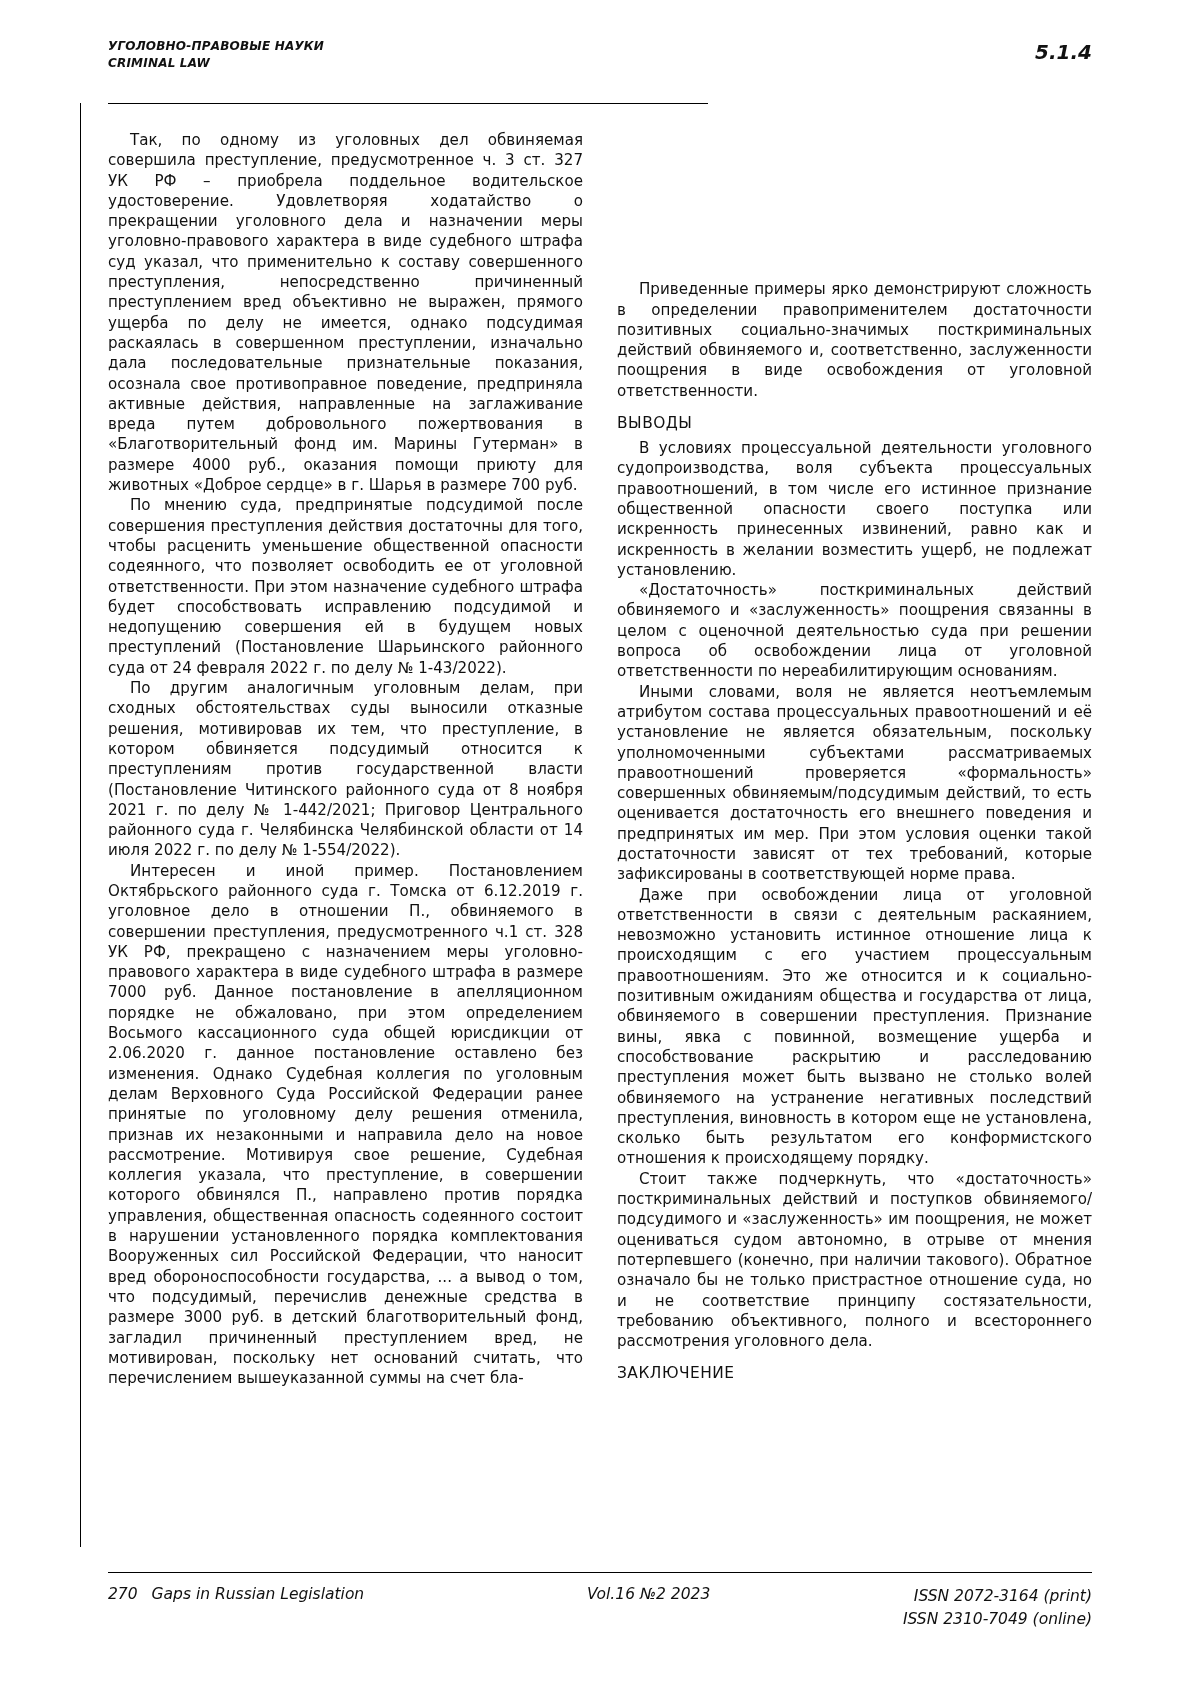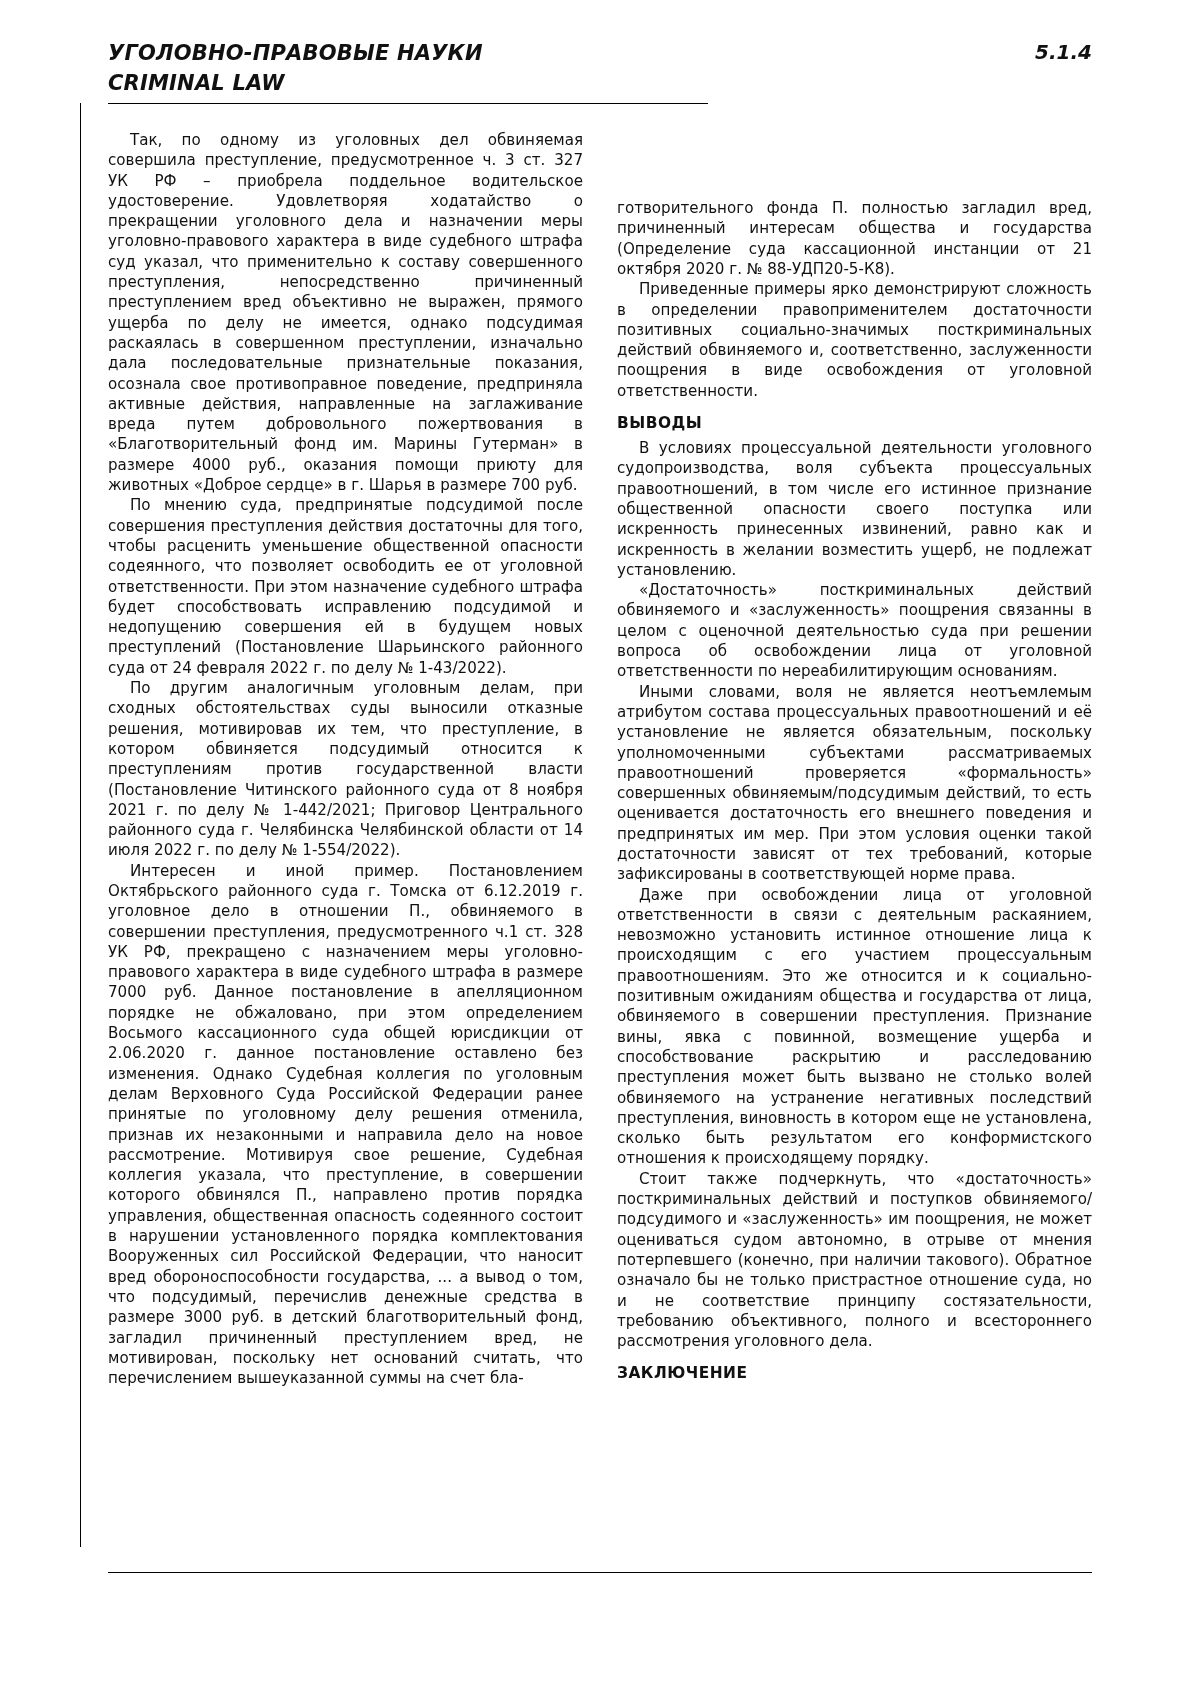--- a/index.html
+++ b/index.html
@@ -27,21 +27,21 @@
     left: 108px;
     top: 38px;
     width: 984px;
     display: flex;
     justify-content: space-between;
     align-items: flex-start;
   }
   .header-left {
     font-style: italic;
     font-weight: bold;
-    font-size: 21px;
+    font-size: 12px;
     line-height: 1.45;
     letter-spacing: 0.2px;
   }
   .header-right {
     font-style: italic;
     font-weight: bold;
     font-size: 20px;
     line-height: 1.45;
   }
   .header-rule {
@@ -92,21 +92,21 @@
     text-indent: 22px;
     hyphens: auto;
     -webkit-hyphens: auto;
   }
   p.body.noindent {
     text-indent: 0;
   }
   h2.section {
     margin: 13px 0 6px 0;
     font-size: 15.4px;
-    font-weight: bold;
+    font-weight: normal;
     letter-spacing: 0.5px;
     text-transform: uppercase;
   }
 
   
   .footer-rule {
     position: absolute;
     left: 108px;
     top: 1572px;
     width: 984px;
@@ -161,31 +161,41 @@
   <div class="columns">
 
     <div class="col">
       <p class="body">Так, по одному из уголовных дел обвиняемая совершила преступление, предусмотренное ч. 3 ст. 327 УК РФ – приобрела поддельное водительское удостоверение. Удовлетворяя ходатайство о прекращении уголовного дела и назначении меры уголовно-правового характера в виде судебного штрафа суд указал, что применительно к составу совершенного преступления, непосредственно причиненный преступлением вред объективно не выражен, прямого ущерба по делу не имеется, однако подсудимая раскаялась в совершенном преступлении, изначально дала последовательные признательные показания, осознала свое противоправное поведение, предприняла активные действия, направленные на заглаживание вреда путем добровольного пожертвования в «Благотворительный фонд им. Марины Гутерман» в размере 4000 руб., оказания помощи приюту для животных «Доброе сердце» в г. Шарья в размере 700 руб.</p>
       <p class="body">По мнению суда, предпринятые подсудимой после совершения преступления действия достаточны для того, чтобы расценить уменьшение общественной опасности содеянного, что позволяет освободить ее от уголовной ответственности. При этом назначение судебного штрафа будет способствовать исправлению подсудимой и недопущению совершения ей в будущем новых преступлений (Постановление Шарьинского районного суда от 24 февраля 2022 г. по делу № 1-43/2022).</p>
       <p class="body">По другим аналогичным уголовным делам, при сходных обстоятельствах суды выносили отказные решения, мотивировав их тем, что преступление, в котором обвиняется подсудимый относится к преступлениям против государственной власти (Постановление Читинского районного суда от 8 ноября 2021 г. по делу № 1-442/2021; Приговор Центрального районного суда г. Челябинска Челябинской области от 14 июля 2022 г. по делу № 1-554/2022).</p>
       <p class="body">Интересен и иной пример. Постановлением Октябрьского районного суда г. Томска от 6.12.2019 г. уголовное дело в отношении П., обвиняемого в совершении преступления, предусмотренного ч.1 ст. 328 УК РФ, прекращено с назначением меры уголовно-правового характера в виде судебного штрафа в размере 7000 руб. Данное постановление в апелляционном порядке не обжаловано, при этом определением Восьмого кассационного суда общей юрисдикции от 2.06.2020 г. данное постановление оставлено без изменения. Однако Судебная коллегия по уголовным делам Верховного Суда Российской Федерации ранее принятые по уголовному делу решения отменила, признав их незаконными и направила дело на новое рассмотрение. Мотивируя свое решение, Судебная коллегия указала, что преступление, в совершении которого обвинялся П., направлено против порядка управления, общественная опасность содеянного состоит в нарушении установленного порядка комплектования Вооруженных сил Российской Федерации, что наносит вред обороноспособности государства, ... а вывод о том, что подсудимый, перечислив денежные средства в размере 3000 руб. в детский благотворительный фонд, загладил причиненный преступлением вред, не мотивирован, поскольку нет оснований считать, что перечислением вышеуказанной суммы на счет бла-</p>
     </div>
 
     <div class="col">
-      <p class="body noindent">готворительного фонда П. полностью загладил вред, причиненный интересам общества и государства (Определение суда кассационной инстанции от 21 октября 2020 г. № 88-УДП20-5-К8).</p>
       <p class="body">Приведенные примеры ярко демонстрируют сложность в определении правоприменителем достаточности позитивных социально-значимых посткриминальных действий обвиняемого и, соответственно, заслуженности поощрения в виде освобождения от уголовной ответственности.</p>
 
       <h2 class="section">ВЫВОДЫ</h2>
       <p class="body">В условиях процессуальной деятельности уголовного судопроизводства, воля субъекта процессуальных правоотношений, в том числе его истинное признание общественной опасности своего поступка или искренность принесенных извинений, равно как и искренность в желании возместить ущерб, не подлежат установлению.</p>
       <p class="body">«Достаточность» посткриминальных действий обвиняемого и «заслуженность» поощрения связанны в целом с оценочной деятельностью суда при решении вопроса об освобождении лица от уголовной ответственности по нереабилитирующим основаниям.</p>
       <p class="body">Иными словами, воля не является неотъемлемым атрибутом состава процессуальных правоотношений и её установление не является обязательным, поскольку уполномоченными субъектами рассматриваемых правоотношений проверяется «формальность» совершенных обвиняемым/подсудимым действий, то есть оценивается достаточность его внешнего поведения и предпринятых им мер. При этом условия оценки такой достаточности зависят от тех требований, которые зафиксированы в соответствующей норме права.</p>
       <p class="body">Даже при освобождении лица от уголовной ответственности в связи с деятельным раскаянием, невозможно установить истинное отношение лица к происходящим с его участием процессуальным правоотношениям. Это же относится и к социально-позитивным ожиданиям общества и государства от лица, обвиняемого в совершении преступления. Признание вины, явка с повинной, возмещение ущерба и способствование раскрытию и расследованию преступления может быть вызвано не столько волей обвиняемого на устранение негативных последствий преступления, виновность в котором еще не установлена, сколько быть результатом его конформистского отношения к происходящему порядку.</p>
       <p class="body">Стоит также подчеркнуть, что «достаточность» посткриминальных действий и поступков обвиняемого/подсудимого и «заслуженность» им поощрения, не может оцениваться судом автономно, в отрыве от мнения потерпевшего (конечно, при наличии такового). Обратное означало бы не только пристрастное отношение суда, но и не соответствие принципу состязательности, требованию объективного, полного и всестороннего рассмотрения уголовного дела.</p>
 
       <h2 class="section">ЗАКЛЮЧЕНИЕ</h2>
     </div>
 
   </div>
 
   <div class="footer-rule"></div>
 
+  <div class="footer">
+    <div class="footer-left">
+      <span class="pagenum">270</span>
+      <span>Gaps in Russian Legislation</span>
+    </div>
+    <div class="footer-center">Vol.16 №2  2023</div>
+    <div class="footer-right">
+      <div>ISSN 2072-3164 (print)</div>
+      <div>ISSN 2310-7049 (online)</div>
+    </div>
+  </div>
 
 </div>
 
 </body></html>

